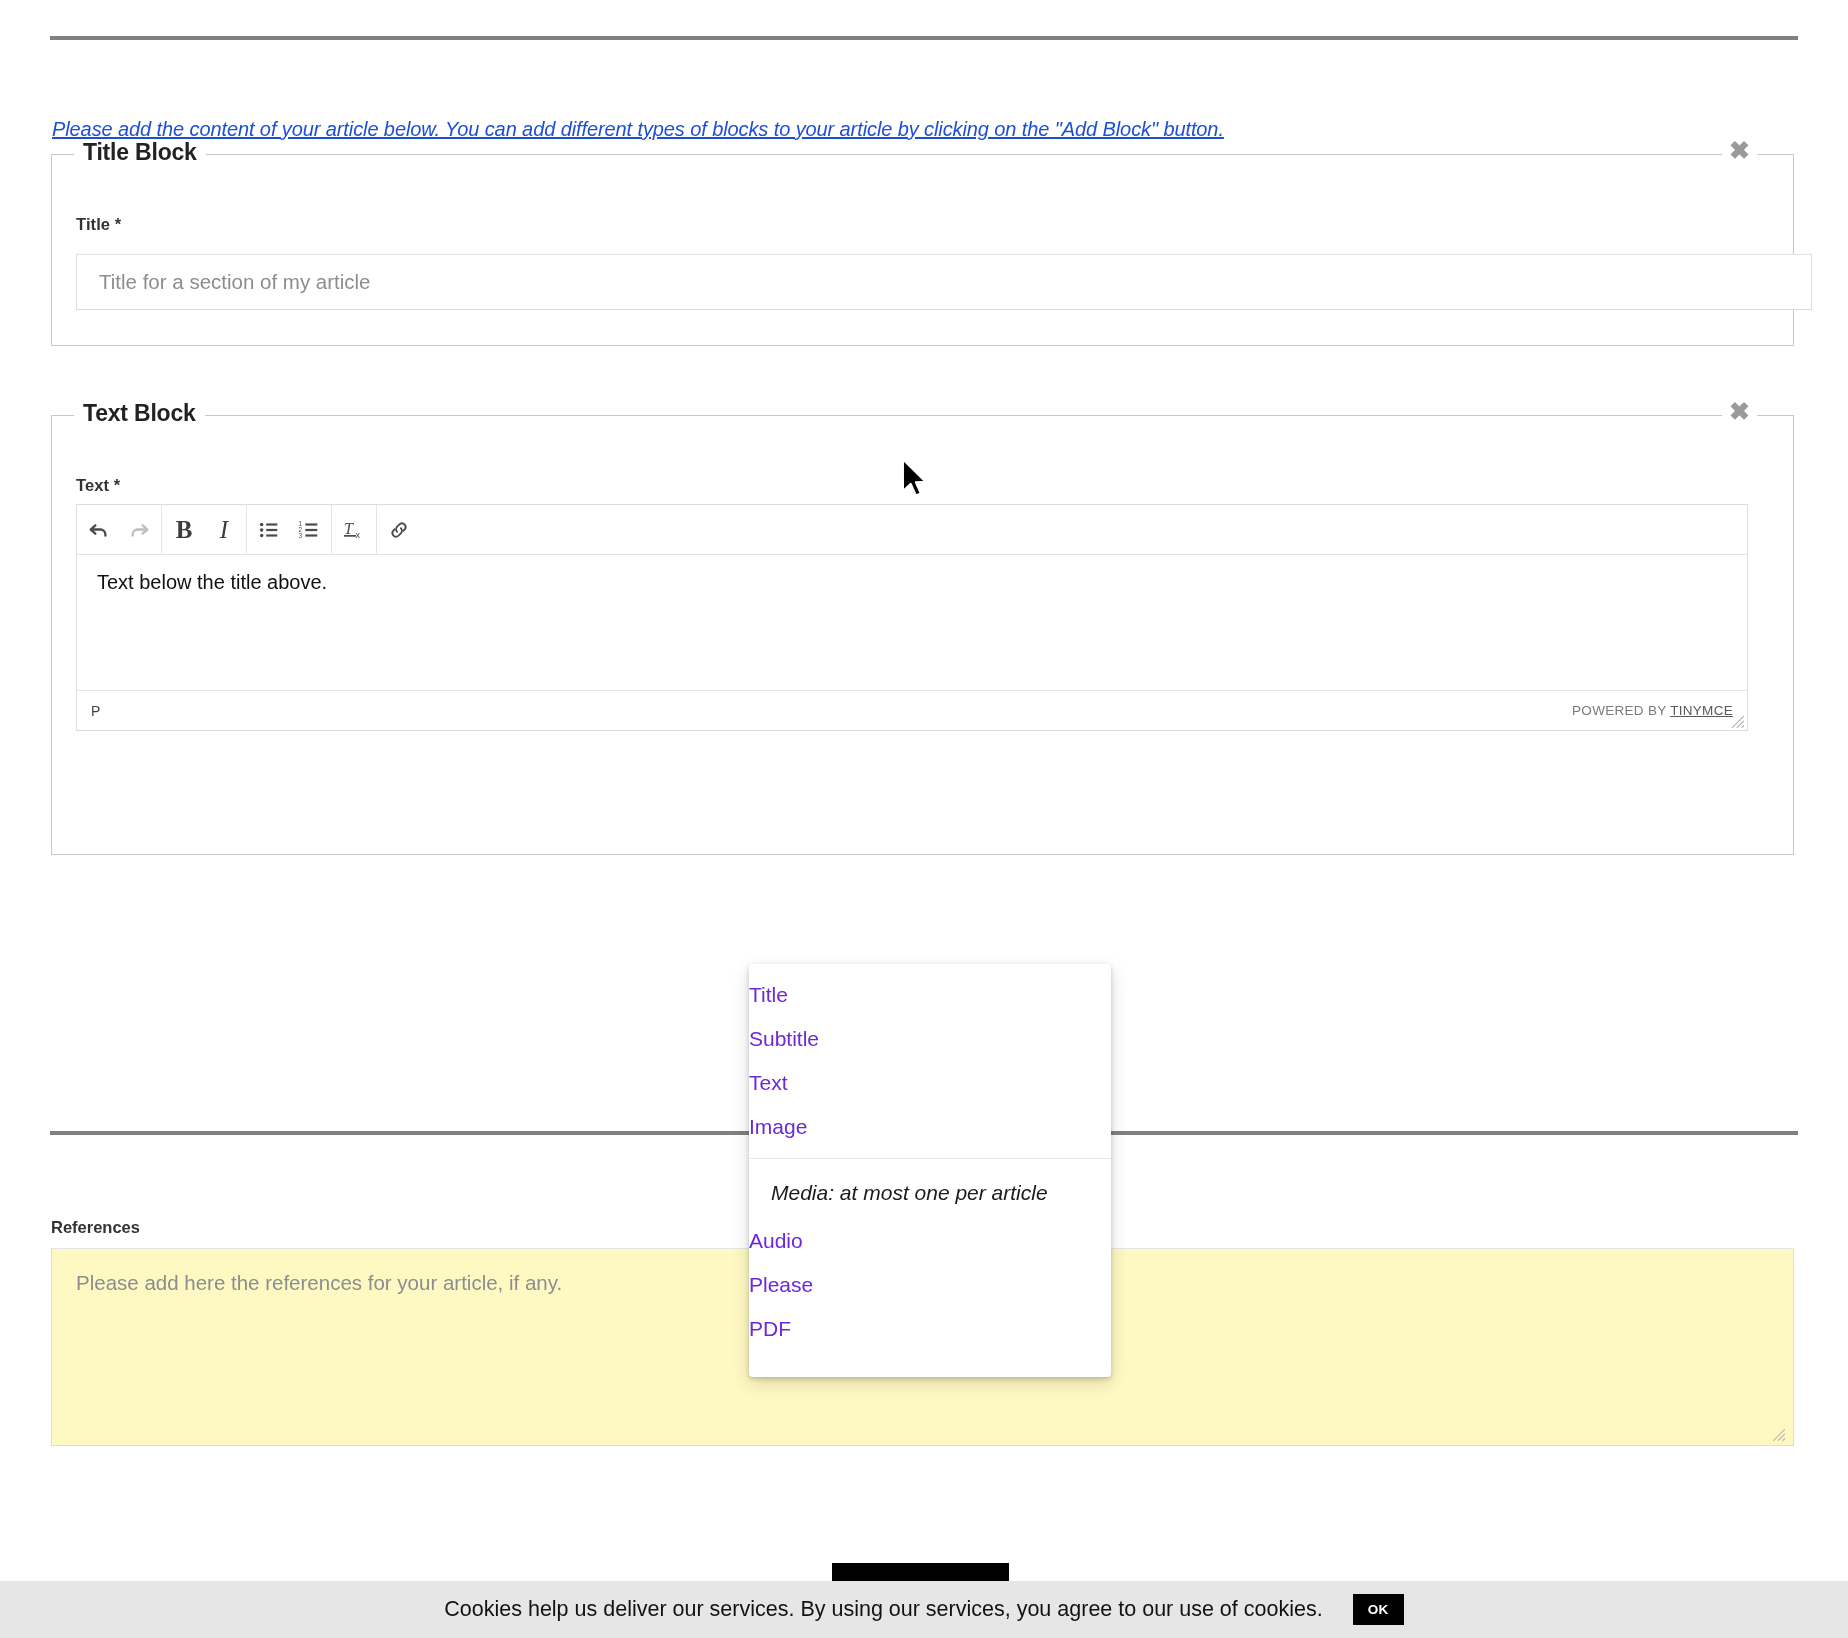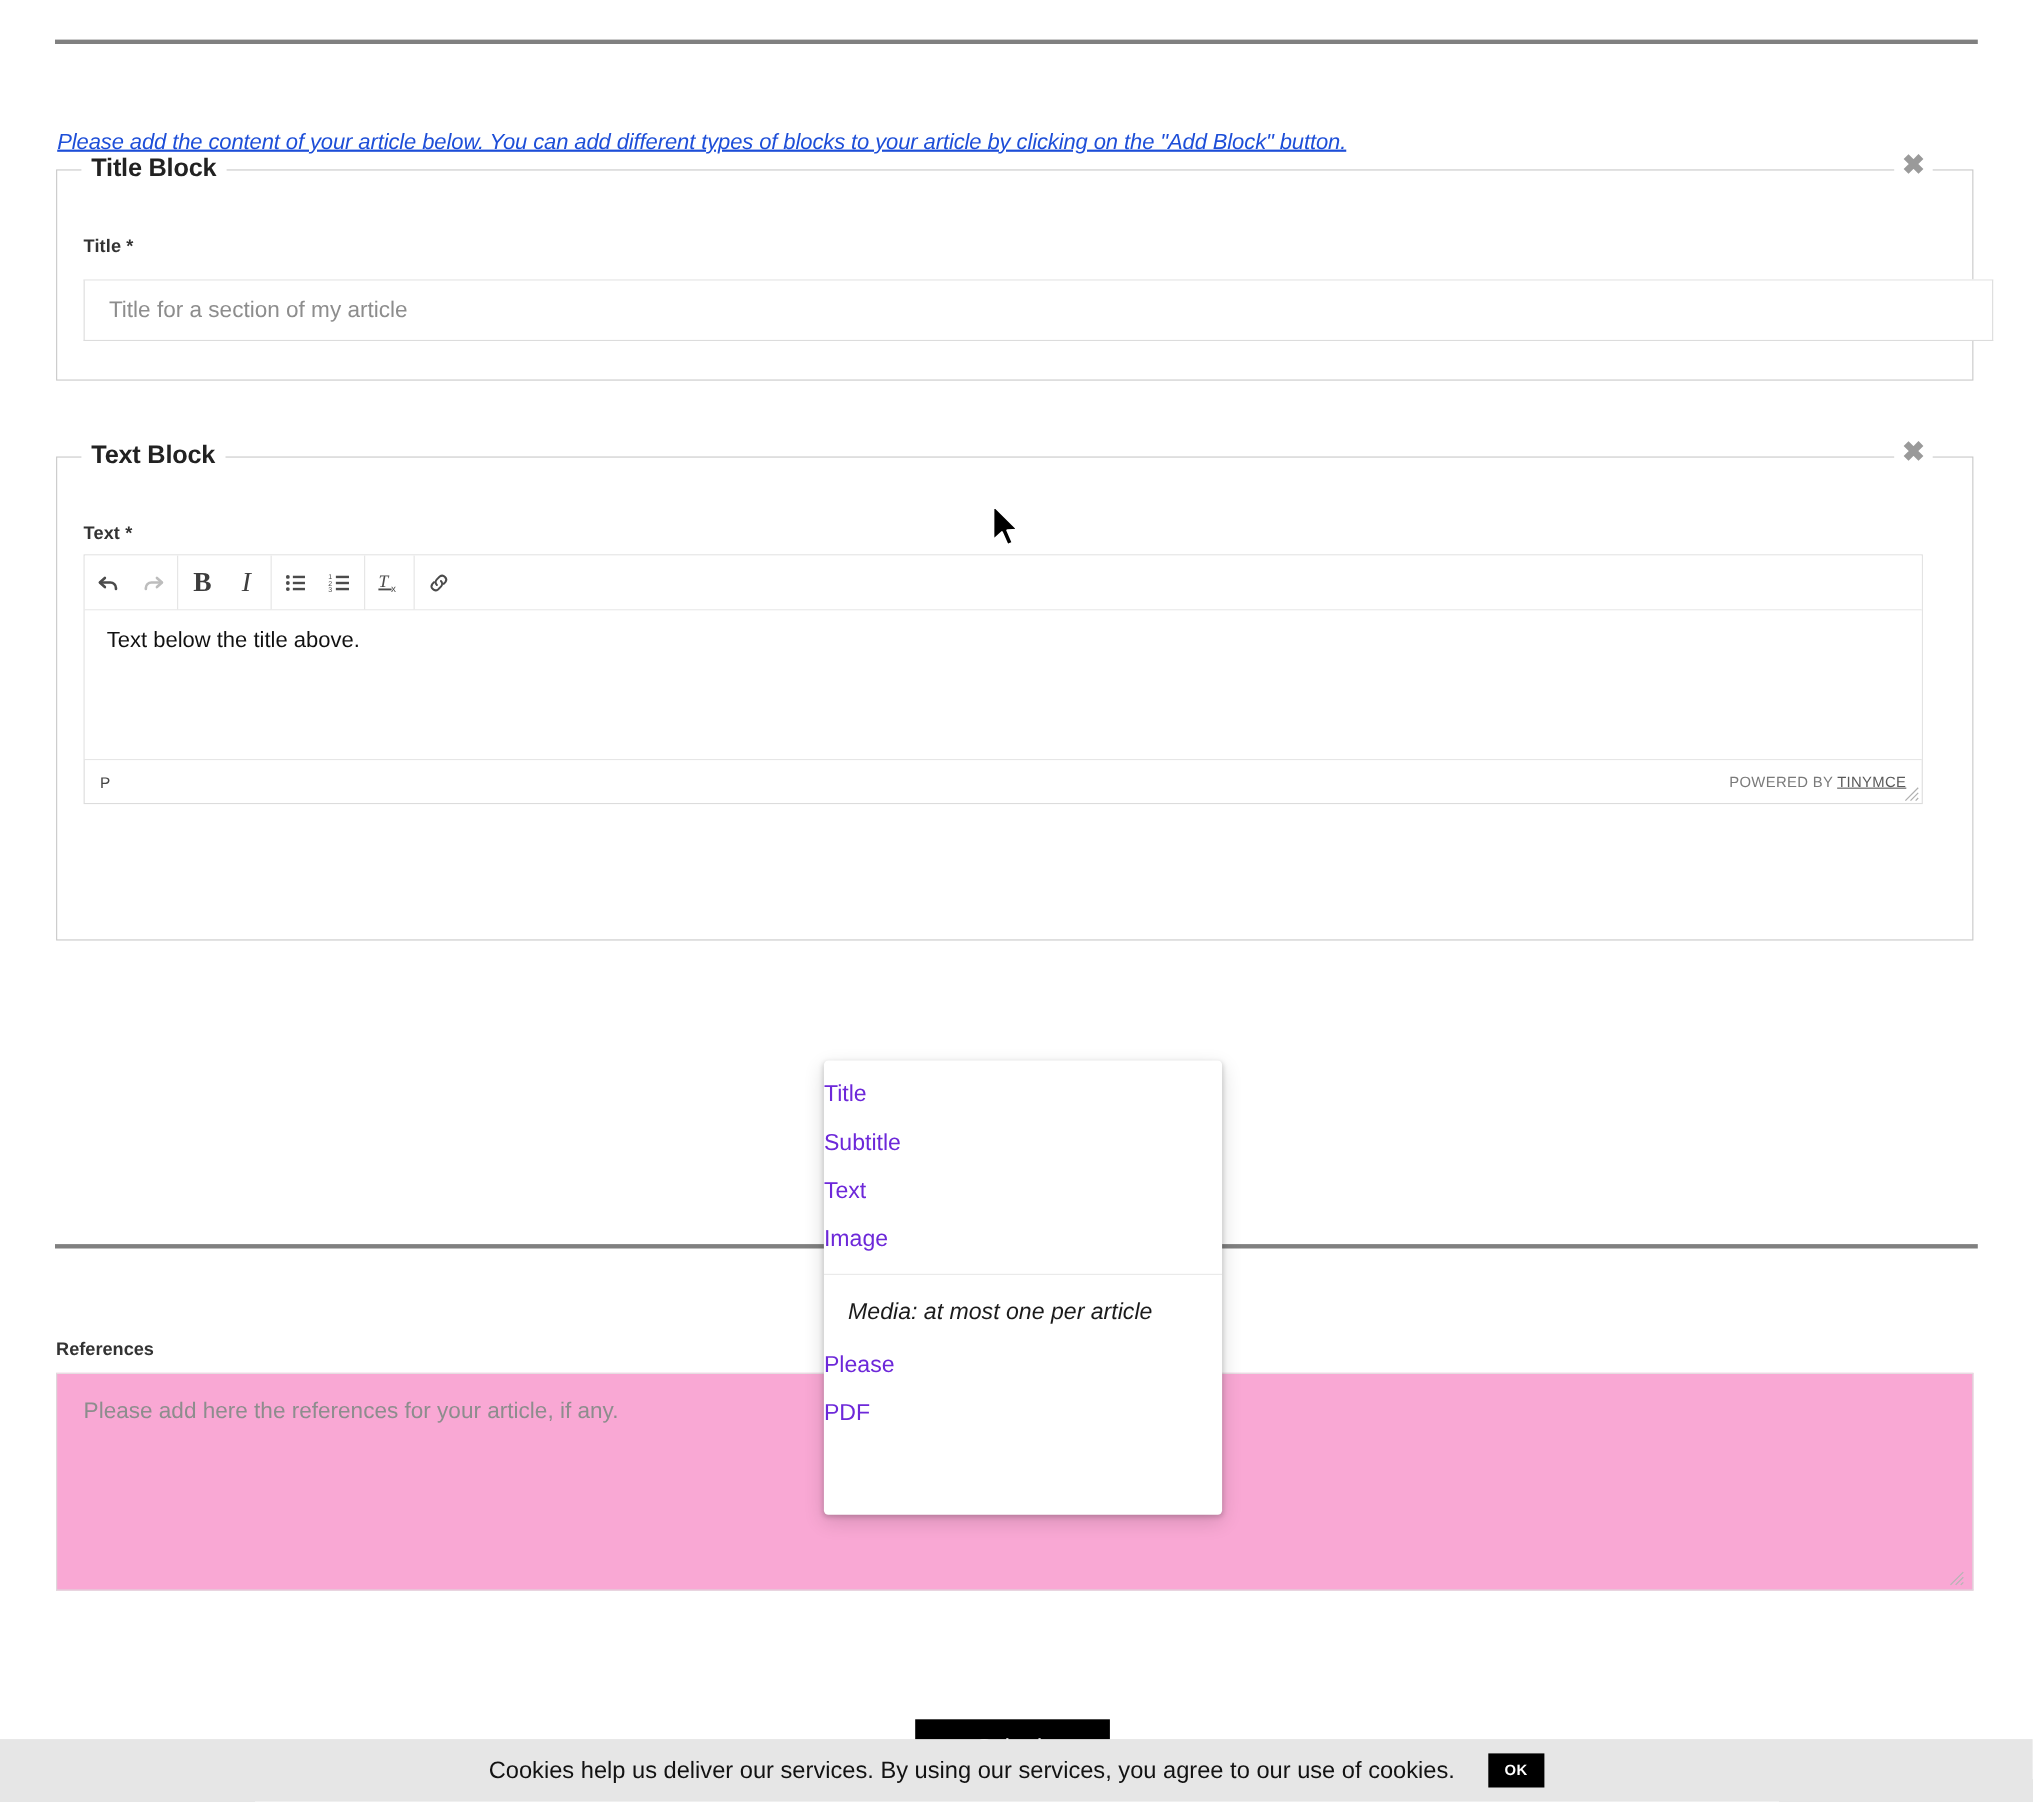--- a/index.html
+++ b/index.html
@@ -169,21 +169,21 @@
     font-size: 16.5px;
     font-weight: bold;
     color: #333;
   }
   .ref-textarea {
     position: absolute;
     left: 51px; top: 1248px;
     width: 1743px; height: 198px;
     border: 1px solid #dcdcdc;
     border-top-color: #e4e4e4;
-    background: #f9a8d4;
+    background: #fef9c3;
     font-family: "Liberation Sans", sans-serif;
     font-size: 20.5px;
     color: #333;
     padding: 22px 24px;
     resize: none;
     outline: none;
   }
   .ref-textarea::placeholder { color: #8d8d8d; opacity: 1; }
   .ta-grip {
     position: absolute;
@@ -398,20 +398,21 @@
 
   <button class="submit-btn">Submit</button>
 
   <div class="dropdown">
     <div class="dd-item">Title</div>
     <div class="dd-item">Subtitle</div>
     <div class="dd-item">Text</div>
     <div class="dd-item">Image</div>
     <div class="dd-sep"></div>
     <div class="dd-header">Media: at most one per article</div>
+    <div class="dd-item">Audio</div>
     <div class="dd-item">Please</div>
     <div class="dd-item">PDF</div>
   </div>
 
   <div class="cookie-bar">
     <span class="cookie-text">Cookies help us deliver our services. By using our services, you agree to our use of cookies.</span>
     <button class="cookie-ok">OK</button>
   </div>
 
   <svg class="cursor" viewBox="0 0 20 28">

